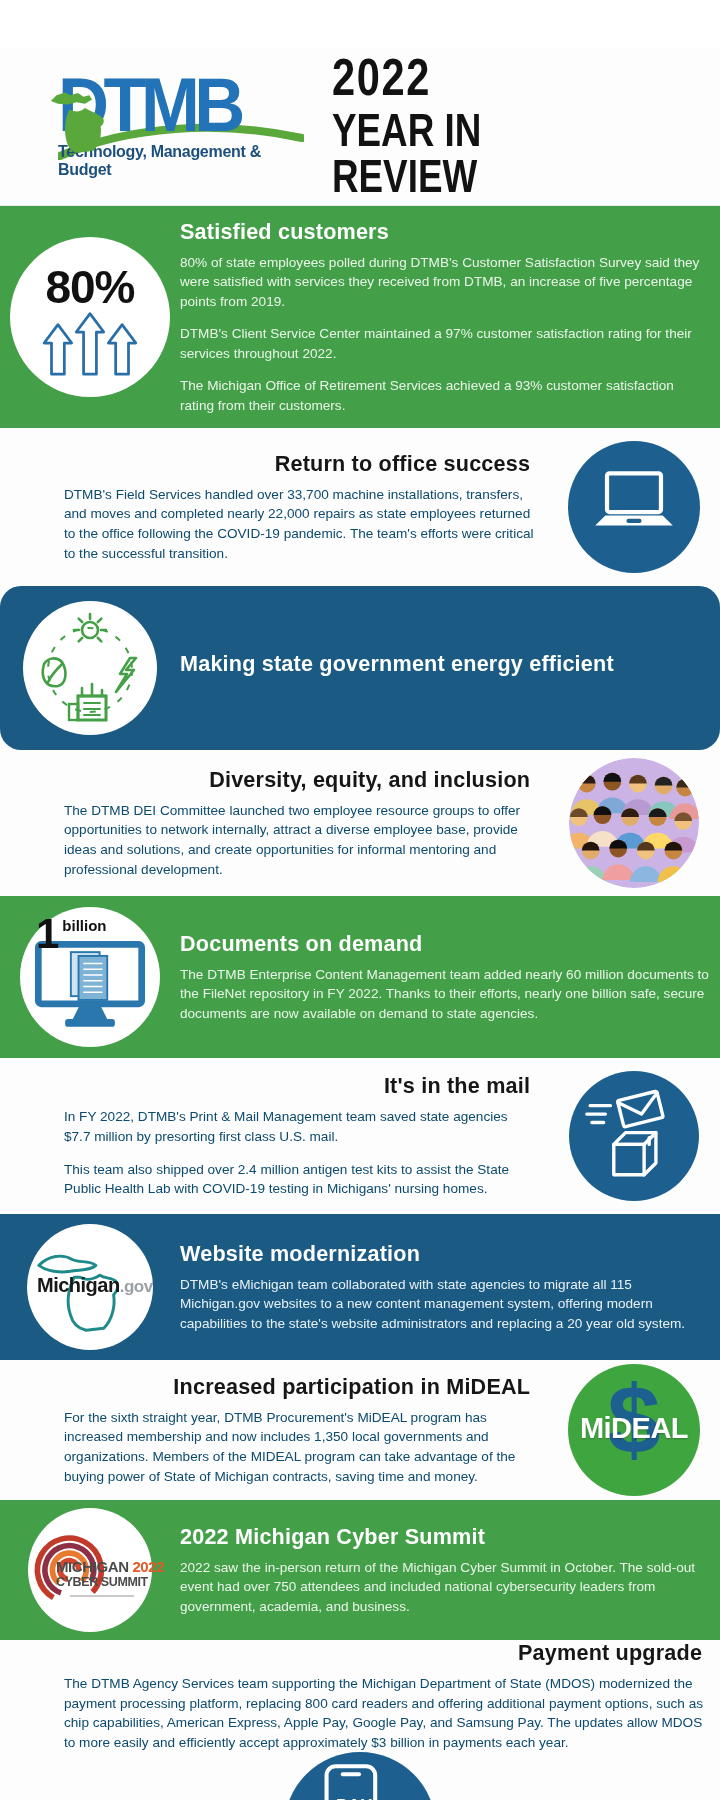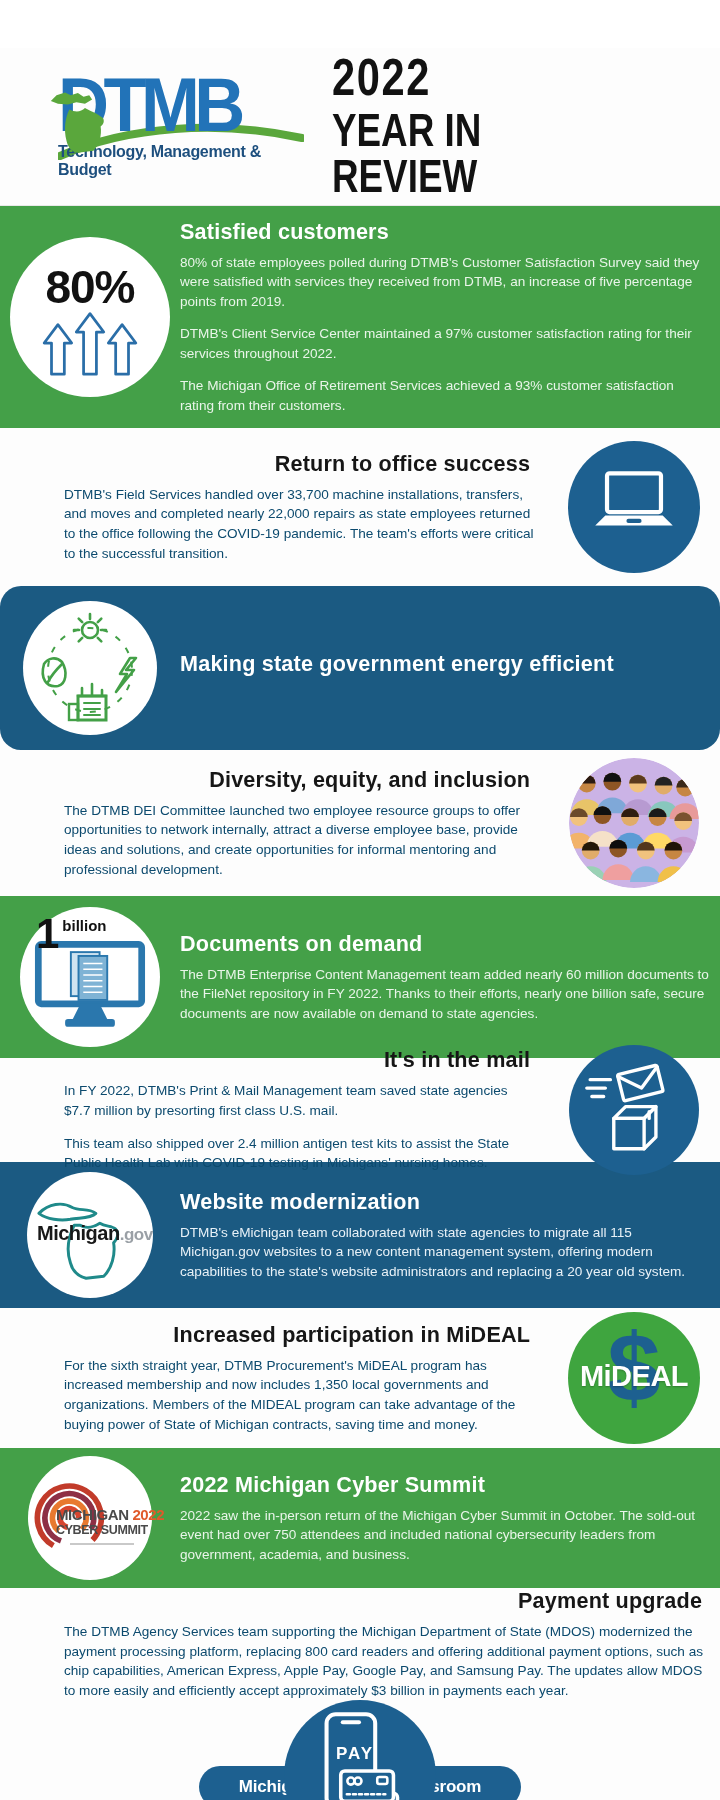--- a/index.html
+++ b/index.html
@@ -42,21 +42,21 @@
   .circle.whitebg  { background:#ffffff; }
   .circle.bluebg   { background:#1d6090; }
   .circle.greenbg  { background:#3fa53f; }
 
   
   .s1 { height:222px; } .s1 .circle { width:160px; height:160px; }
   .s2 { height:158px; } .s2 .circle { width:132px; height:132px; }
   .s3 { height:164px;border-radius:21px; } .s3 .circle { width:134px; height:134px; }
   .s4 { height:146px; } .s4 .circle { width:130px; height:130px; overflow:hidden; }
   .s5 { height:162px; } .s5 .circle { width:140px; height:140px; }
-  .s6 { height:104px; } .s6 .circle { width:130px; height:130px; }
+  .s6 { height:156px; } .s6 .circle { width:130px; height:130px; }
   .s7 { height:146px; } .s7 .circle { width:126px; height:126px; }
   .s8 { height:140px; } .s8 .circle { width:132px; height:132px; }
   .s9 { height:140px; } .s9 .circle { width:124px; height:124px; }
   .s10 { height:150px;flex-direction:column; } .s10 .circle { width:152px; height:152px; }
 
   .pct { font-size:46px; font-weight:800; color:#111; letter-spacing:-1px; line-height:1; margin-top:6px; }
 
   .one-billion { position:absolute; top:8px; left:16px; display:flex; align-items:flex-start; z-index:2; }
   .one-billion .one { font-size:42px; font-weight:900; color:#111; line-height:.9; }
   .one-billion .billion { font-size:15px; font-weight:800; color:#111; margin:2px 0 0 3px; }

